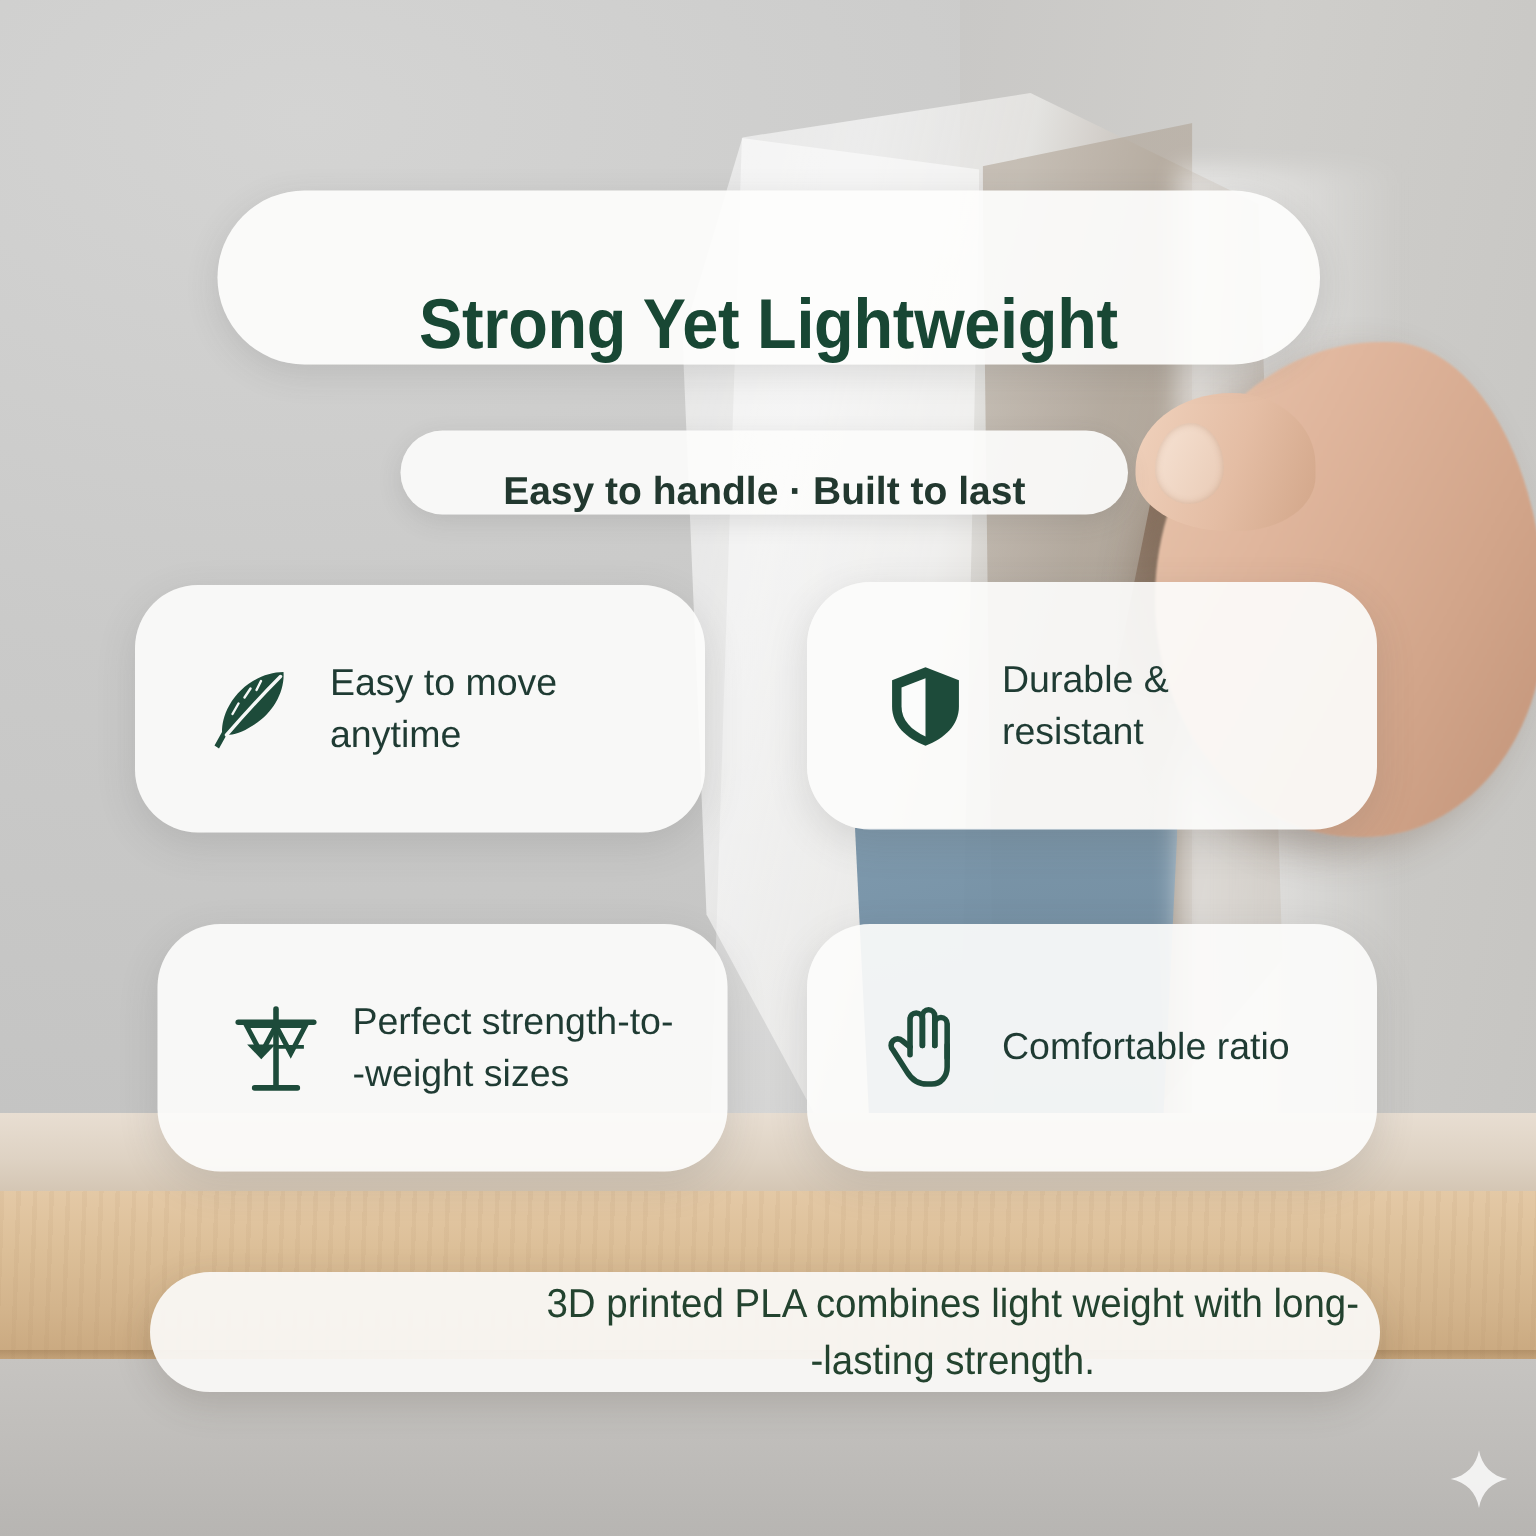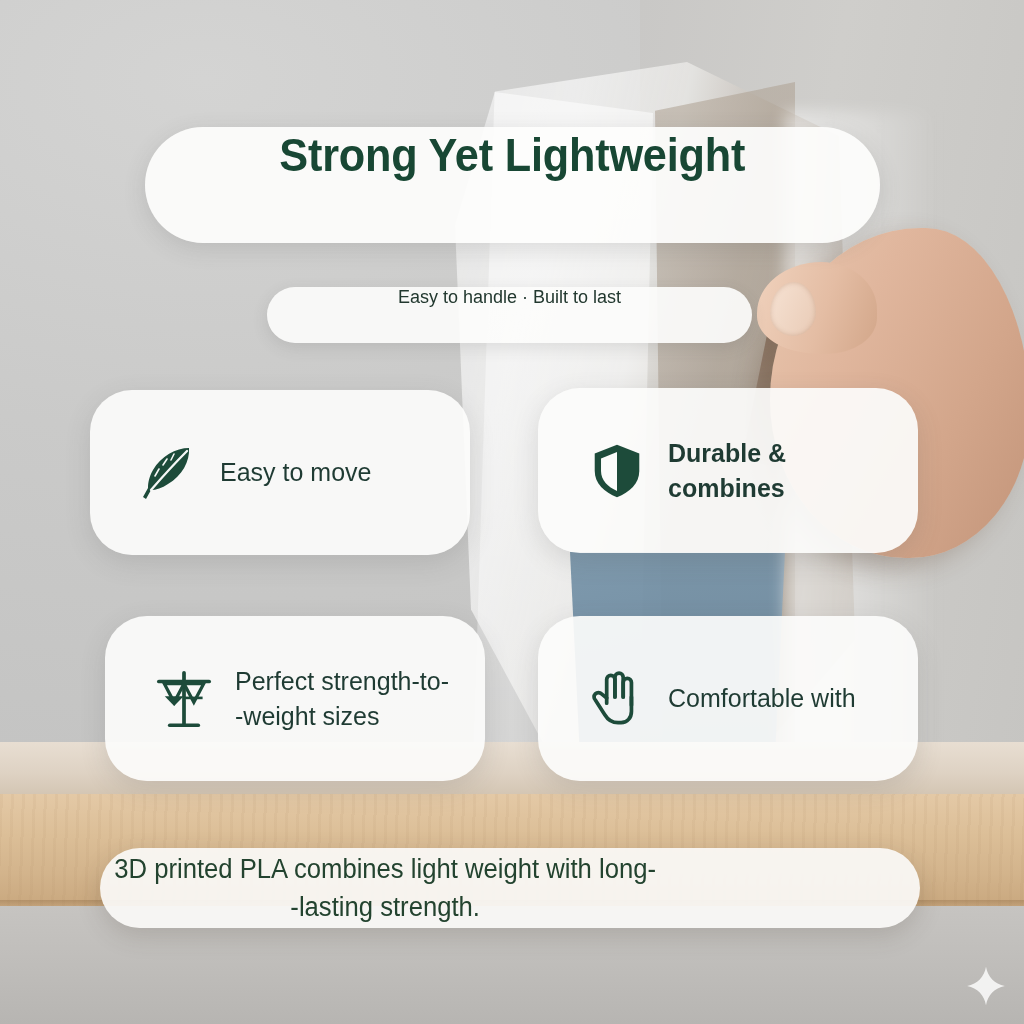--- a/index.html
+++ b/index.html
@@ -103,55 +103,55 @@
   .floor{
     position:absolute;left:0;top:906px;width:1024px;height:118px;
     background:linear-gradient(180deg,#c6c4c1 0%,#bfbdba 50%,#b7b5b2 100%);
   }
 
   
   .pill{
     position:absolute;
     background:rgba(253,253,252,0.93);
     box-shadow:0 6px 22px rgba(80,80,80,.16);
-    display:flex;align-items:flex-start;justify-content:center;
+    display:flex;align-items:flex-end;justify-content:center;
   }
   #title-pill{
     left:145px;top:127px;width:735px;height:116px;border-radius:58px;
   }
   #title-text{
     color:#184734;
     font-size:47px;
     font-weight:700;
     letter-spacing:-0.2px;
     transform:scaleX(0.92);
     white-space:nowrap;
   }
   #subtitle-pill{
     left:267px;top:287px;width:485px;height:56px;border-radius:28px;
     background:rgba(252,252,251,0.92);
     box-shadow:0 5px 16px rgba(80,80,80,.14);
   }
   #subtitle-text{
-    color:#22382f;font-size:18px;font-weight:400;white-space:nowrap;
+    color:#22382f;font-size:26px;font-weight:700;white-space:nowrap;
   }
 
   .card{
     position:absolute;
     width:380px;height:165px;
     border-radius:42px;
     background:rgba(252,252,251,0.92);
     box-shadow:0 8px 26px rgba(80,80,80,.16);
     display:flex;align-items:center;
     padding-left:42px;
     box-sizing:border-box;
     overflow:visible;
   }
   #card-1{left:90px;top:390px;}
-  #card-2{left:538px;top:388px;font-weight:bold;}
+  #card-2{left:538px;top:388px;}
   #card-3{left:105px;top:616px;}
   #card-4{left:538px;top:616px;}
 
   .card-icon{
     width:74px;height:74px;flex:0 0 74px;
     display:flex;align-items:center;justify-content:center;
     margin-right:14px;
   }
   .card-text{
     color:#1f3b33;
@@ -215,33 +215,34 @@
   <div class="card" id="card-1">
     <span class="card-icon">
       <svg viewBox="0 0 64 64" width="64" height="64" aria-hidden="true">
         <path d="M52 7C39 7 24 15 16 29c-4 7-5 13-5 18l-5 9 3 2 5-9c5 0 11-2 17-6C45 35 53 20 52 7z" fill="#1d4b3a"></path>
         <path d="M50 10C39 21 27 34 14 49" stroke="#f6f8f7" stroke-width="2.3" fill="none" stroke-linecap="round"></path>
         <path d="M30 18l-4 6M22 28l-4 7M37 13l-3 6" stroke="#f6f8f7" stroke-width="1.6" fill="none" stroke-linecap="round"></path>
       </svg>
     </span>
     <span class="card-text">
       <span>Easy to move</span>
+      <span class="l2">anytime</span>
     </span>
   </div>
 
   <div class="card" id="card-2">
     <span class="card-icon">
       <svg viewBox="0 0 64 64" width="62" height="62" aria-hidden="true">
         <path d="M32 5L9 14v18c0 13 10 22 23 27 13-5 23-14 23-27V14L32 5z" fill="#1d4b3a"></path>
         <path d="M32 12.5L15.5 19v13c0 9.5 7 16.4 16.5 20.6V12.5z" fill="#fbfcfb"></path>
       </svg>
     </span>
     <span class="card-text">
       <span>Durable &amp;</span>
-      <span class="l2">combines</span>
+      <span class="l2">resistant</span>
     </span>
   </div>
 
   <div class="card" id="card-3">
     <span class="card-icon">
       <svg viewBox="0 0 64 64" width="70" height="70" aria-hidden="true">
         <g fill="none" stroke="#1d4b3a" stroke-width="3.4" stroke-linecap="round">
           <line x1="32" y1="8" x2="32" y2="55"></line>
           <line x1="9" y1="16" x2="55" y2="16"></line>
           <line x1="19" y1="56" x2="45" y2="56"></line>
@@ -263,21 +264,21 @@
       <svg viewBox="0 0 64 64" width="66" height="66" aria-hidden="true">
         <g fill="none" stroke="#1d4b3a" stroke-width="3.6" stroke-linecap="round" stroke-linejoin="round">
           <path d="M22 36V13a4 4 0 0 1 8 0v17"></path>
           <path d="M30 30V11a4 4 0 0 1 8 0v19"></path>
           <path d="M38 30V16a4 4 0 0 1 8 0v22"></path>
           <path d="M22 31l-5-4a4.2 4.2 0 0 0-6 6l9 14c3 5 7 8 13 8h3c6 0 10-5 10-11V30"></path>
         </g>
       </svg>
     </span>
     <span class="card-text">
-      <span>Comfortable with</span>
+      <span>Comfortable ratio</span>
     </span>
   </div>
 
   <div class="pill" id="bottom-pill">
     <span id="bottom-text">
       <span>3D printed PLA combines light weight with long-</span>
       <span class="l2">-lasting strength.</span>
     </span>
   </div>
 

